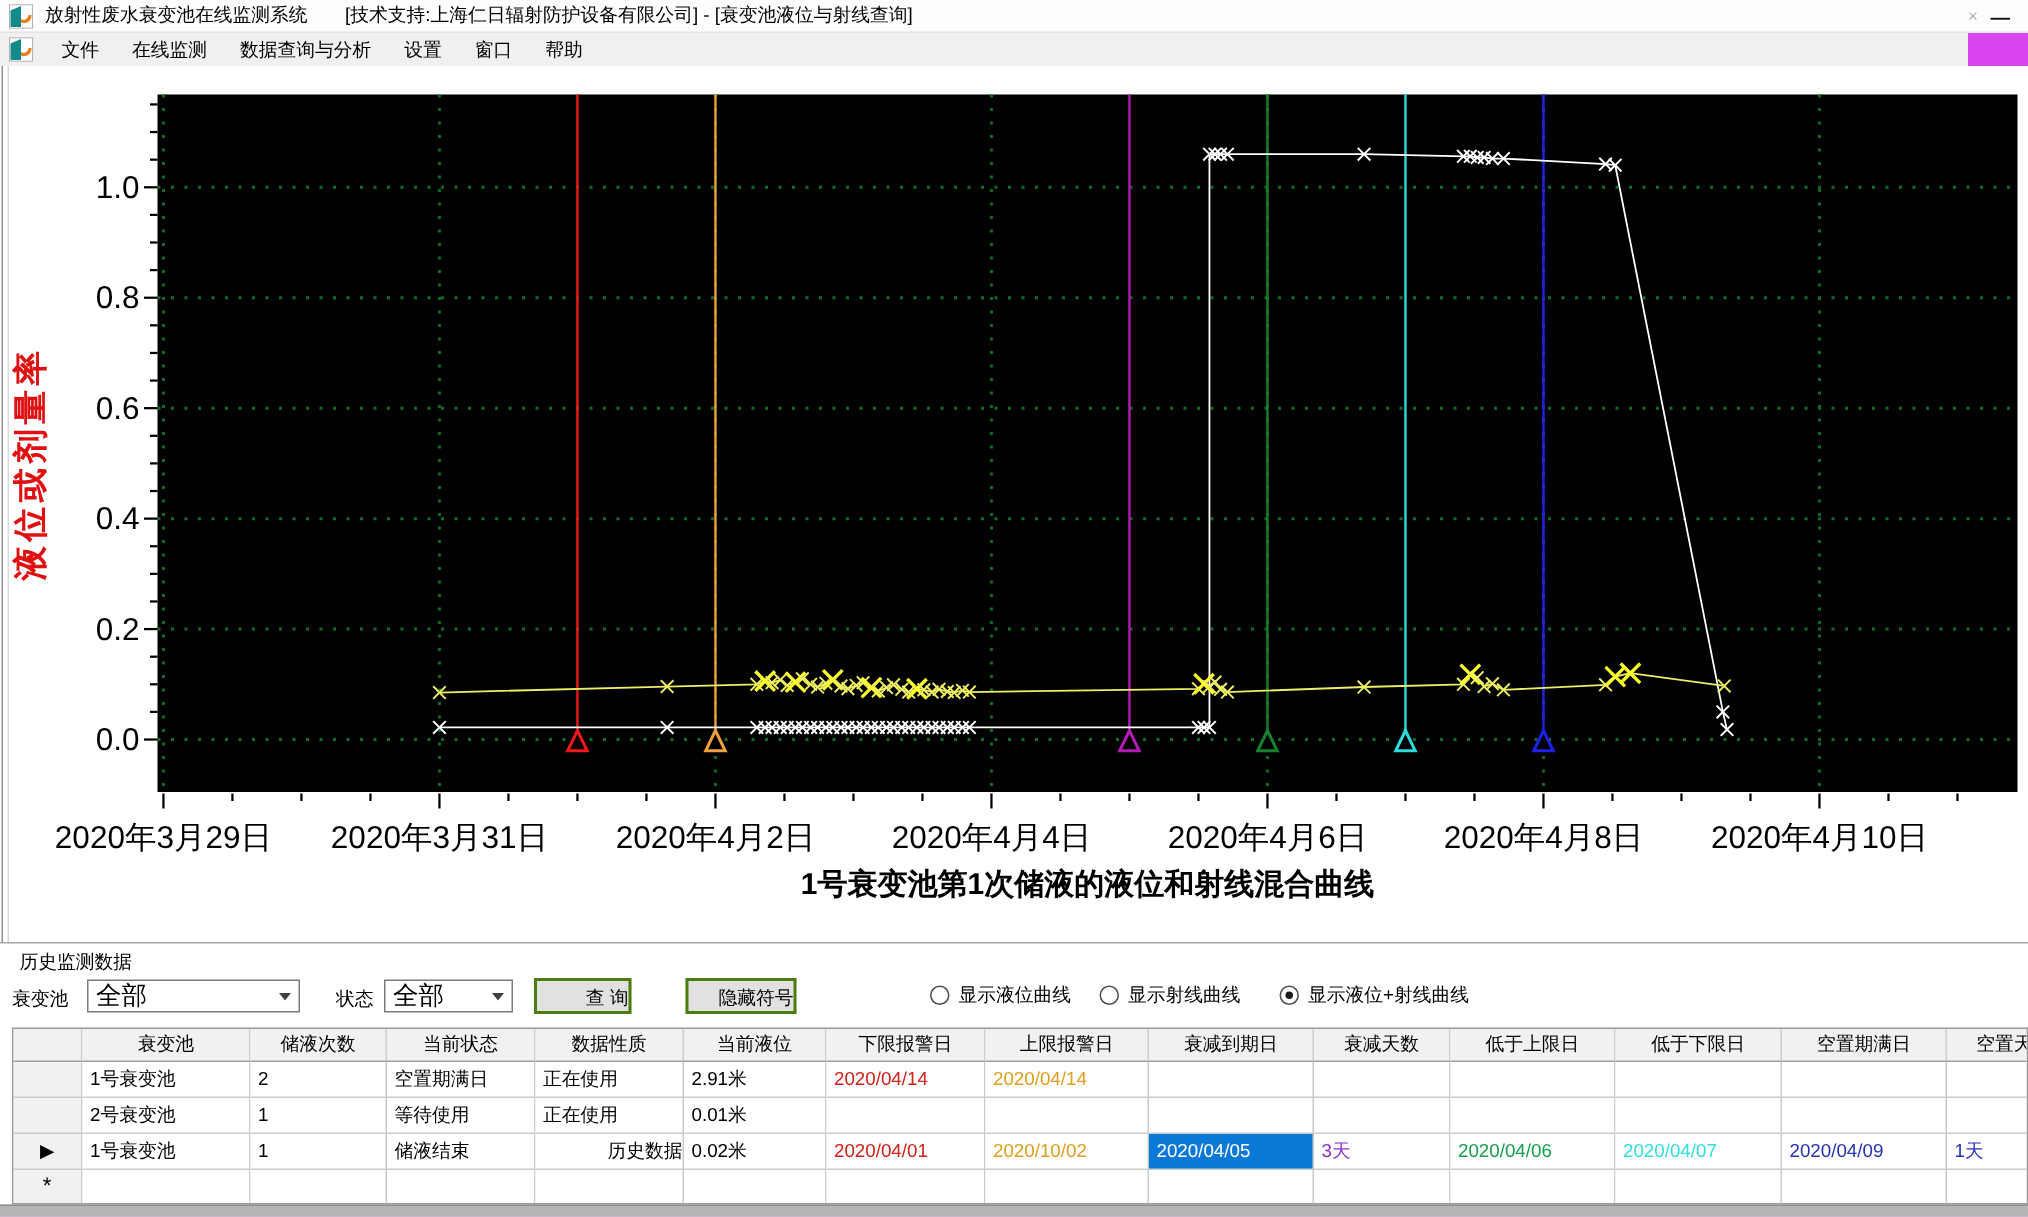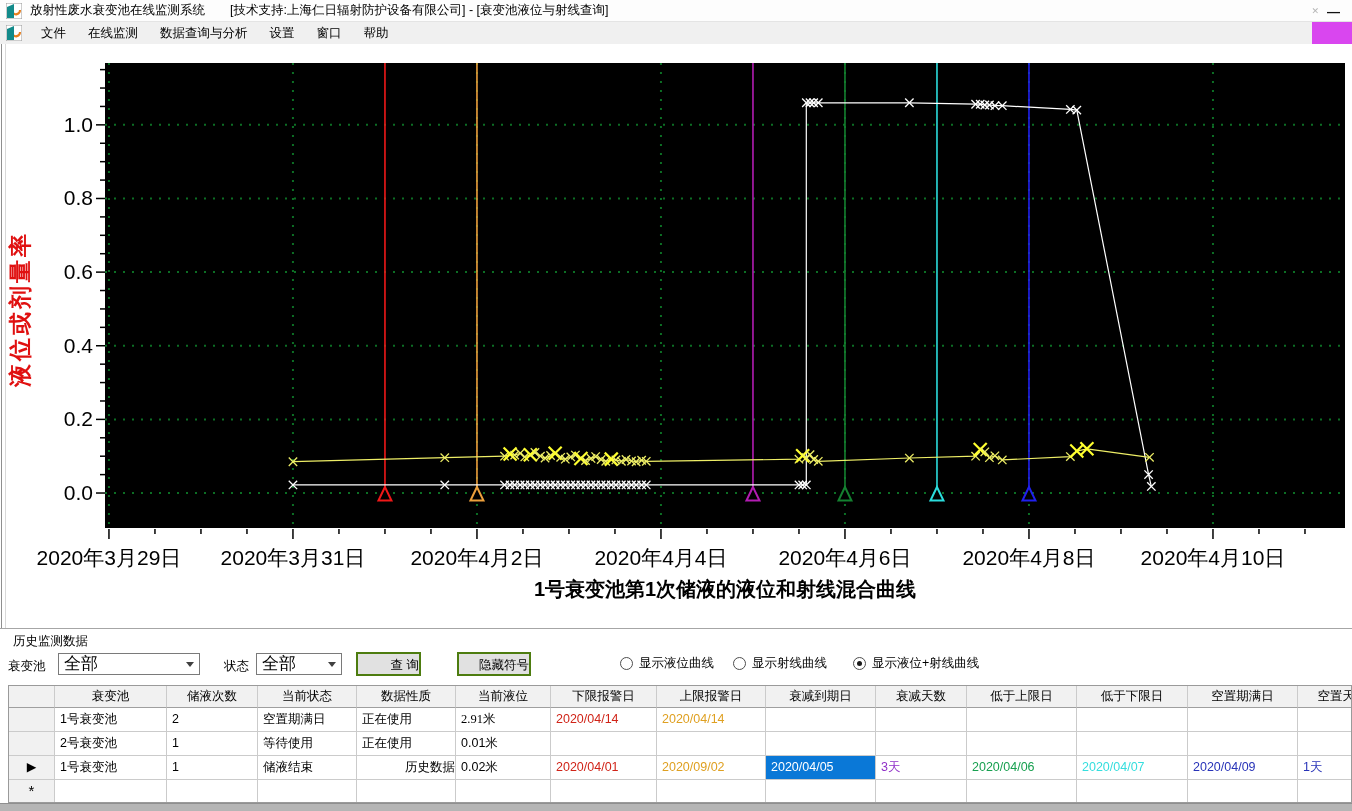--- a/index.html
+++ b/index.html
@@ -444,21 +444,21 @@
           <div class="grid-cell" style="width: 111px;">低于下限日</div>
           <div class="grid-cell" style="width: 110px;">空置期满日</div>
           <div class="grid-cell" style="width: 90px;">空置天数</div>
         </div>
         <div class="grid-row">
           <div class="grid-cell sel-cell" style="width: 46px;"></div>
           <div class="grid-cell" style="width: 112px;">1号衰变池</div>
           <div class="grid-cell" style="width: 91px;">2</div>
           <div class="grid-cell" style="width: 99px;">空置期满日</div>
           <div class="grid-cell" style="width: 99px;">正在使用</div>
-          <div class="grid-cell" style="width: 95px; font-family: Liberation Serif, serif;">2.91米</div>
+          <div class="grid-cell" style="width: 95px;">2.91米</div>
           <div class="grid-cell" style="width: 106px; color: rgb(208, 36, 24);">2020/04/14</div>
           <div class="grid-cell" style="width: 109px; color: rgb(223, 160, 33);">2020/04/14</div>
           <div class="grid-cell" style="width: 110px;"></div>
           <div class="grid-cell" style="width: 91px;"></div>
           <div class="grid-cell" style="width: 110px;"></div>
           <div class="grid-cell" style="width: 111px;"></div>
           <div class="grid-cell" style="width: 110px;"></div>
           <div class="grid-cell" style="width: 90px;"></div>
         </div>
         <div class="grid-row">
@@ -478,21 +478,21 @@
           <div class="grid-cell" style="width: 90px;"></div>
         </div>
         <div class="grid-row">
           <div class="grid-cell sel-cell" style="width: 46px;">▶</div>
           <div class="grid-cell" style="width: 112px;">1号衰变池</div>
           <div class="grid-cell" style="width: 91px;">1</div>
           <div class="grid-cell" style="width: 99px;">储液结束</div>
           <div class="grid-cell" style="width: 99px; text-align: right;">历史数据</div>
           <div class="grid-cell" style="width: 95px;">0.02米</div>
           <div class="grid-cell" style="width: 106px; color: rgb(208, 36, 24);">2020/04/01</div>
-          <div class="grid-cell" style="width: 109px; color: rgb(223, 160, 33);">2020/09/02</div>
+          <div class="grid-cell" style="width: 109px; color: rgb(223, 160, 33);">2020/10/02</div>
           <div class="grid-cell" style="width: 110px; color: rgb(255, 255, 255); background: rgb(10, 120, 215);">2020/04/05</div>
           <div class="grid-cell" style="width: 91px; color: rgb(144, 48, 200);">3天</div>
           <div class="grid-cell" style="width: 110px; color: rgb(24, 160, 80);">2020/04/06</div>
           <div class="grid-cell" style="width: 111px; color: rgb(53, 222, 222);">2020/04/07</div>
           <div class="grid-cell" style="width: 110px; color: rgb(40, 51, 184);">2020/04/09</div>
           <div class="grid-cell" style="width: 90px; color: rgb(40, 51, 184);">1天</div>
         </div>
         <div class="grid-row">
           <div class="grid-cell sel-cell" style="width: 46px; font-size: 15px;">*</div>
           <div class="grid-cell" style="width: 112px;"></div>

